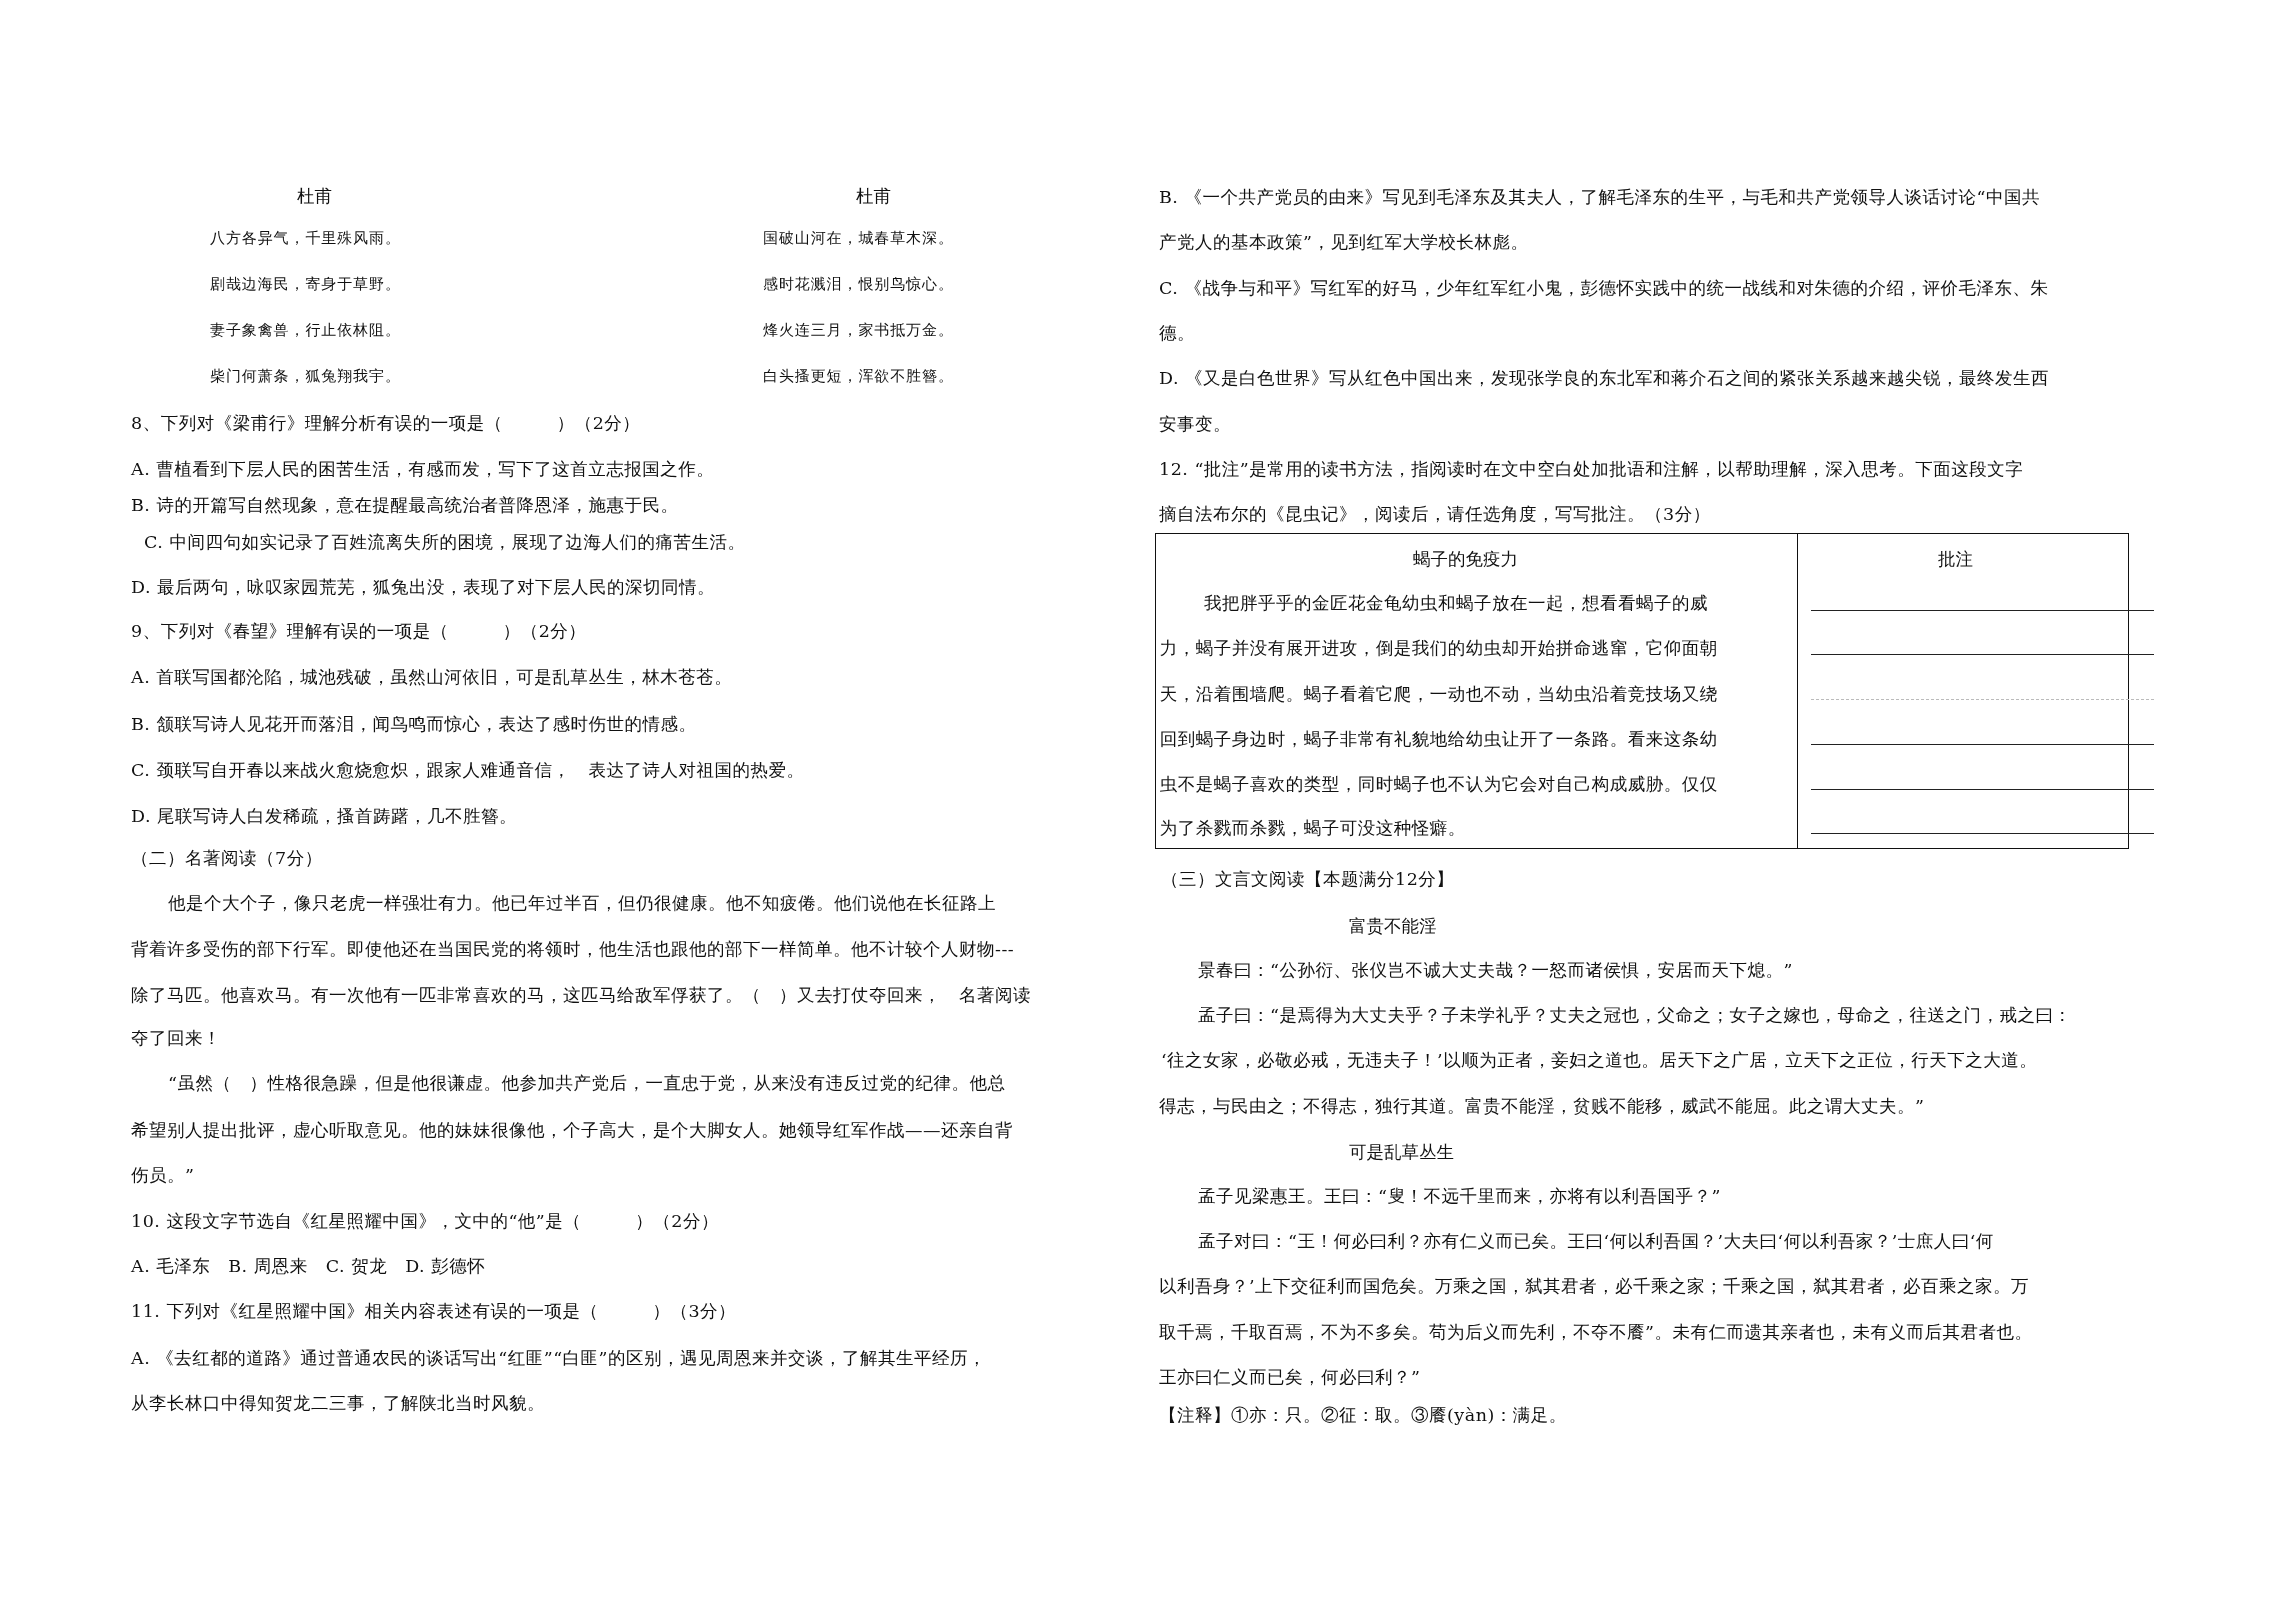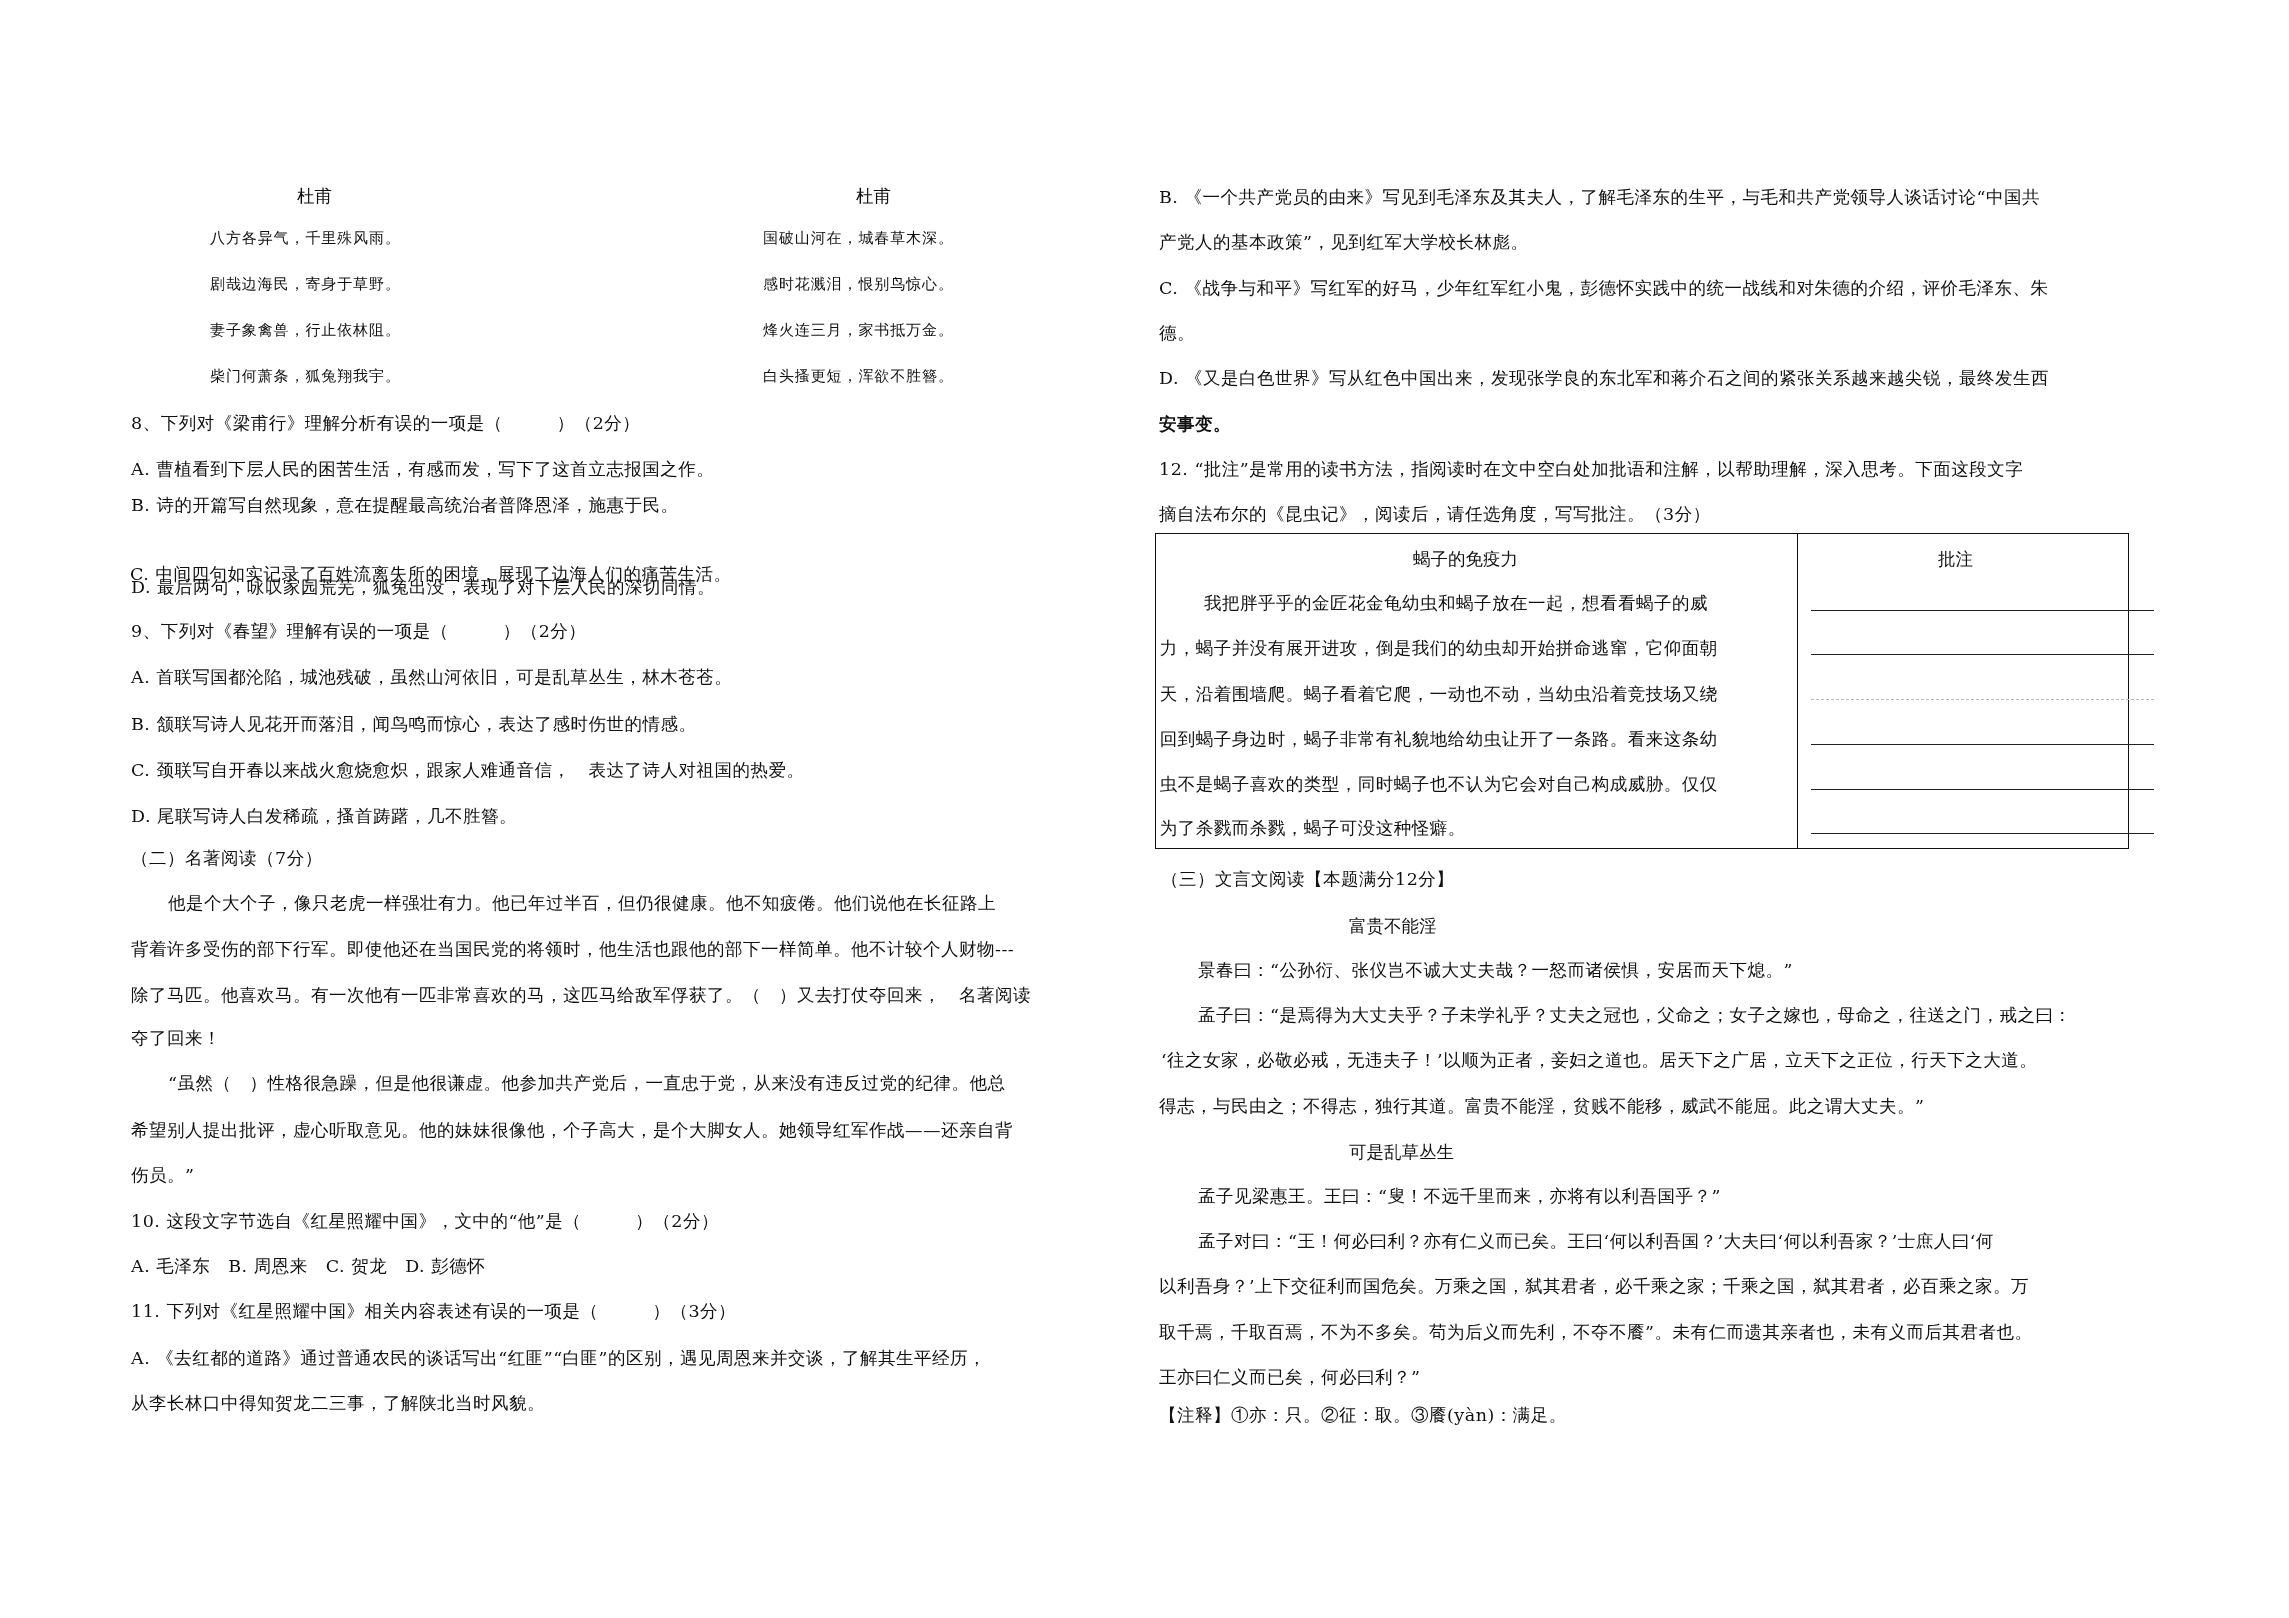--- a/index.html
+++ b/index.html
@@ -30,21 +30,21 @@
   <div class="poem" style="left:210px;top:367px;">柴门何萧条，狐兔翔我宇。</div>
 
   <div class="poem" style="left:763px;top:229px;">国破山河在，城春草木深。</div>
   <div class="poem" style="left:763px;top:275px;">感时花溅泪，恨别鸟惊心。</div>
   <div class="poem" style="left:763px;top:321px;">烽火连三月，家书抵万金。</div>
   <div class="poem" style="left:763px;top:367px;">白头搔更短，浑欲不胜簪。</div>
 
   <div class="ln" style="left:131px;top:412px;">8、下列对《梁甫行》理解分析有误的一项是（　　　）（2分）</div>
   <div class="ln" style="left:131px;top:458px;">A. 曹植看到下层人民的困苦生活，有感而发，写下了这首立志报国之作。</div>
   <div class="ln" style="left:131px;top:494px;">B. 诗的开篇写自然现象，意在提醒最高统治者普降恩泽，施惠于民。</div>
-  <div class="ln" style="left:130px;top:531px;margin-top:32px;">C. 中间四句如实记录了百姓流离失所的困境，展现了边海人们的痛苦生活。</div>
+  <div class="ln" style="left:144px;top:531px;">C. 中间四句如实记录了百姓流离失所的困境，展现了边海人们的痛苦生活。</div>
   <div class="ln" style="left:131px;top:576px;">D. 最后两句，咏叹家园荒芜，狐兔出没，表现了对下层人民的深切同情。</div>
 
   <div class="ln" style="left:131px;top:620px;">9、下列对《春望》理解有误的一项是（　　　）（2分）</div>
   <div class="ln" style="left:131px;top:666px;">A. 首联写国都沦陷，城池残破，虽然山河依旧，可是乱草丛生，林木苍苍。</div>
   <div class="ln" style="left:131px;top:713px;">B. 颔联写诗人见花开而落泪，闻鸟鸣而惊心，表达了感时伤世的情感。</div>
   <div class="ln" style="left:131px;top:759px;">C. 颈联写自开春以来战火愈烧愈炽，跟家人难通音信，　表达了诗人对祖国的热爱。</div>
   <div class="ln" style="left:131px;top:805px;">D. 尾联写诗人白发稀疏，搔首踌躇，几不胜簪。</div>
 
   <div class="ln" style="left:131px;top:847px;">（二）名著阅读（7分）</div>
   <div class="ln" style="left:168px;top:892px;">他是个大个子，像只老虎一样强壮有力。他已年过半百，但仍很健康。他不知疲倦。他们说他在长征路上</div>
@@ -62,21 +62,21 @@
   <div class="ln" style="left:131px;top:1347px;">A. 《去红都的道路》通过普通农民的谈话写出“红匪”“白匪”的区别，遇见周恩来并交谈，了解其生平经历，</div>
   <div class="ln" style="left:131px;top:1392px;">从李长林口中得知贺龙二三事，了解陕北当时风貌。</div>
 </div>
 
 <div>
   <div class="ln" style="left:1159px;top:186px;">B. 《一个共产党员的由来》写见到毛泽东及其夫人，了解毛泽东的生平，与毛和共产党领导人谈话讨论“中国共</div>
   <div class="ln" style="left:1159px;top:231px;">产党人的基本政策”，见到红军大学校长林彪。</div>
   <div class="ln" style="left:1159px;top:277px;">C. 《战争与和平》写红军的好马，少年红军红小鬼，彭德怀实践中的统一战线和对朱德的介绍，评价毛泽东、朱</div>
   <div class="ln" style="left:1159px;top:322px;">德。</div>
   <div class="ln" style="left:1159px;top:367px;">D. 《又是白色世界》写从红色中国出来，发现张学良的东北军和蒋介石之间的紧张关系越来越尖锐，最终发生西</div>
-  <div class="ln" style="left:1159px;top:413px;font-weight:bold;">安事变。</div>
+  <div class="ln" style="left:1159px;top:413px;">安事变。</div>
 
   <div class="ln" style="left:1159px;top:458px;">12. “批注”是常用的读书方法，指阅读时在文中空白处加批语和注解，以帮助理解，深入思考。下面这段文字</div>
   <div class="ln" style="left:1159px;top:503px;">摘自法布尔的《昆虫记》，阅读后，请任选角度，写写批注。（3分）</div>
 
   <div class="table">
     <div class="divider"></div>
     <div class="cell-title" style="left:257px;top:13px;">蝎子的免疫力</div>
     <div class="cell-title" style="left:782px;top:13px;">批注</div>
 
     <div class="cell-text" style="left:48px;top:57px;">我把胖乎乎的金匠花金龟幼虫和蝎子放在一起，想看看蝎子的威</div>

